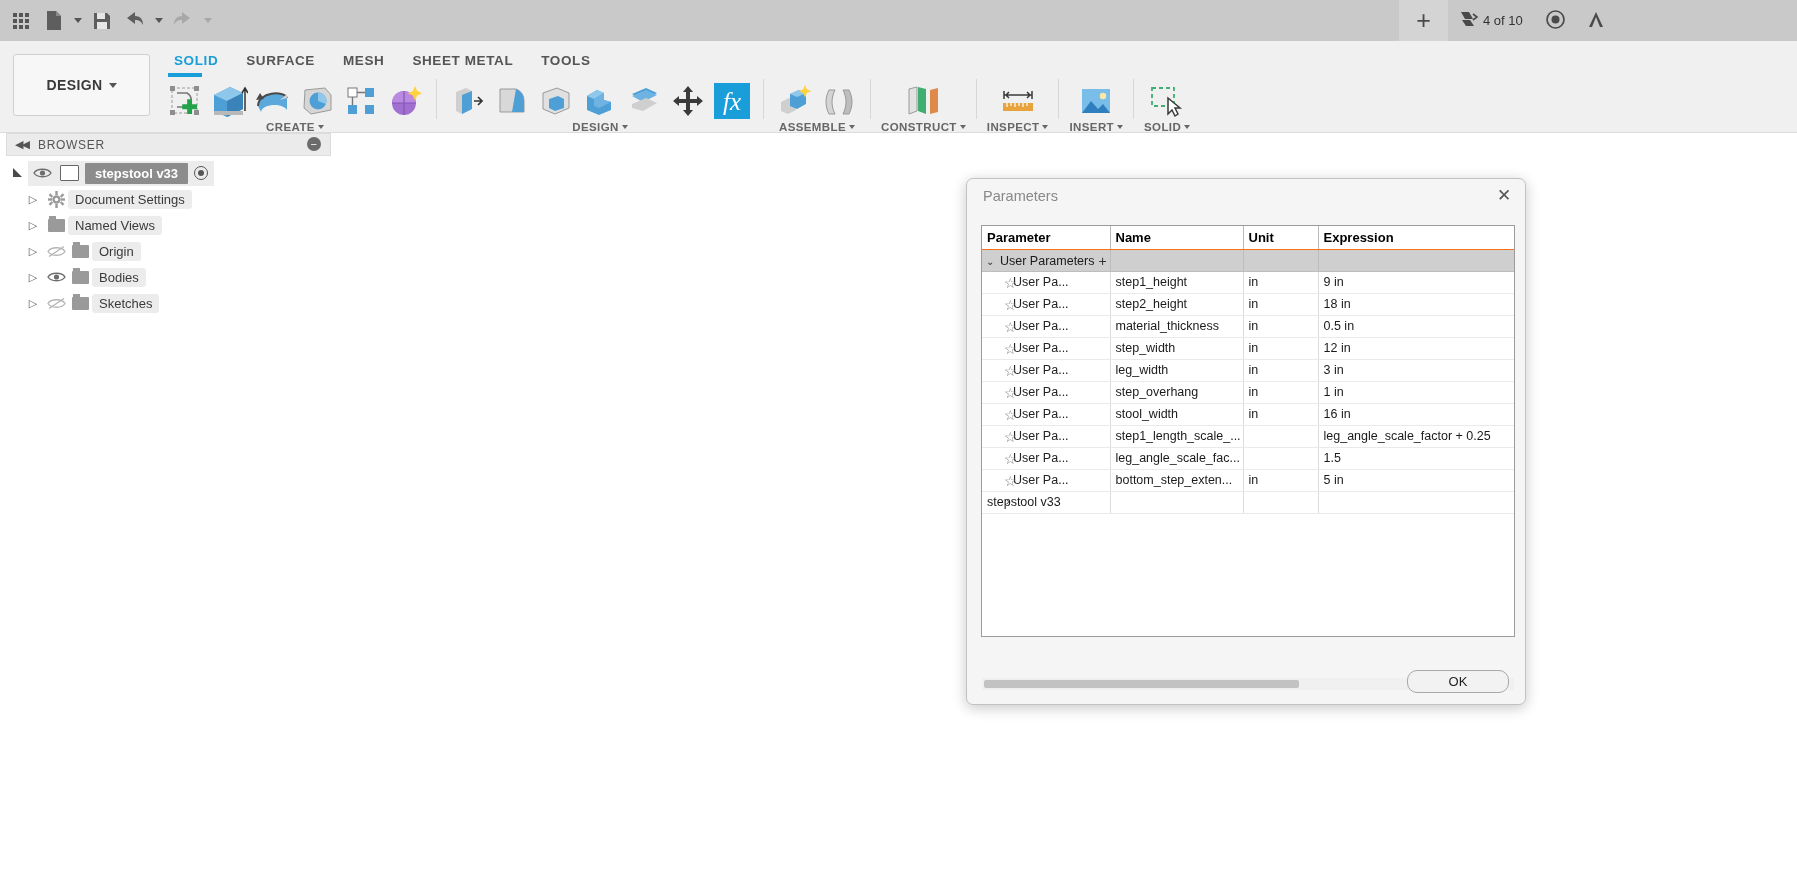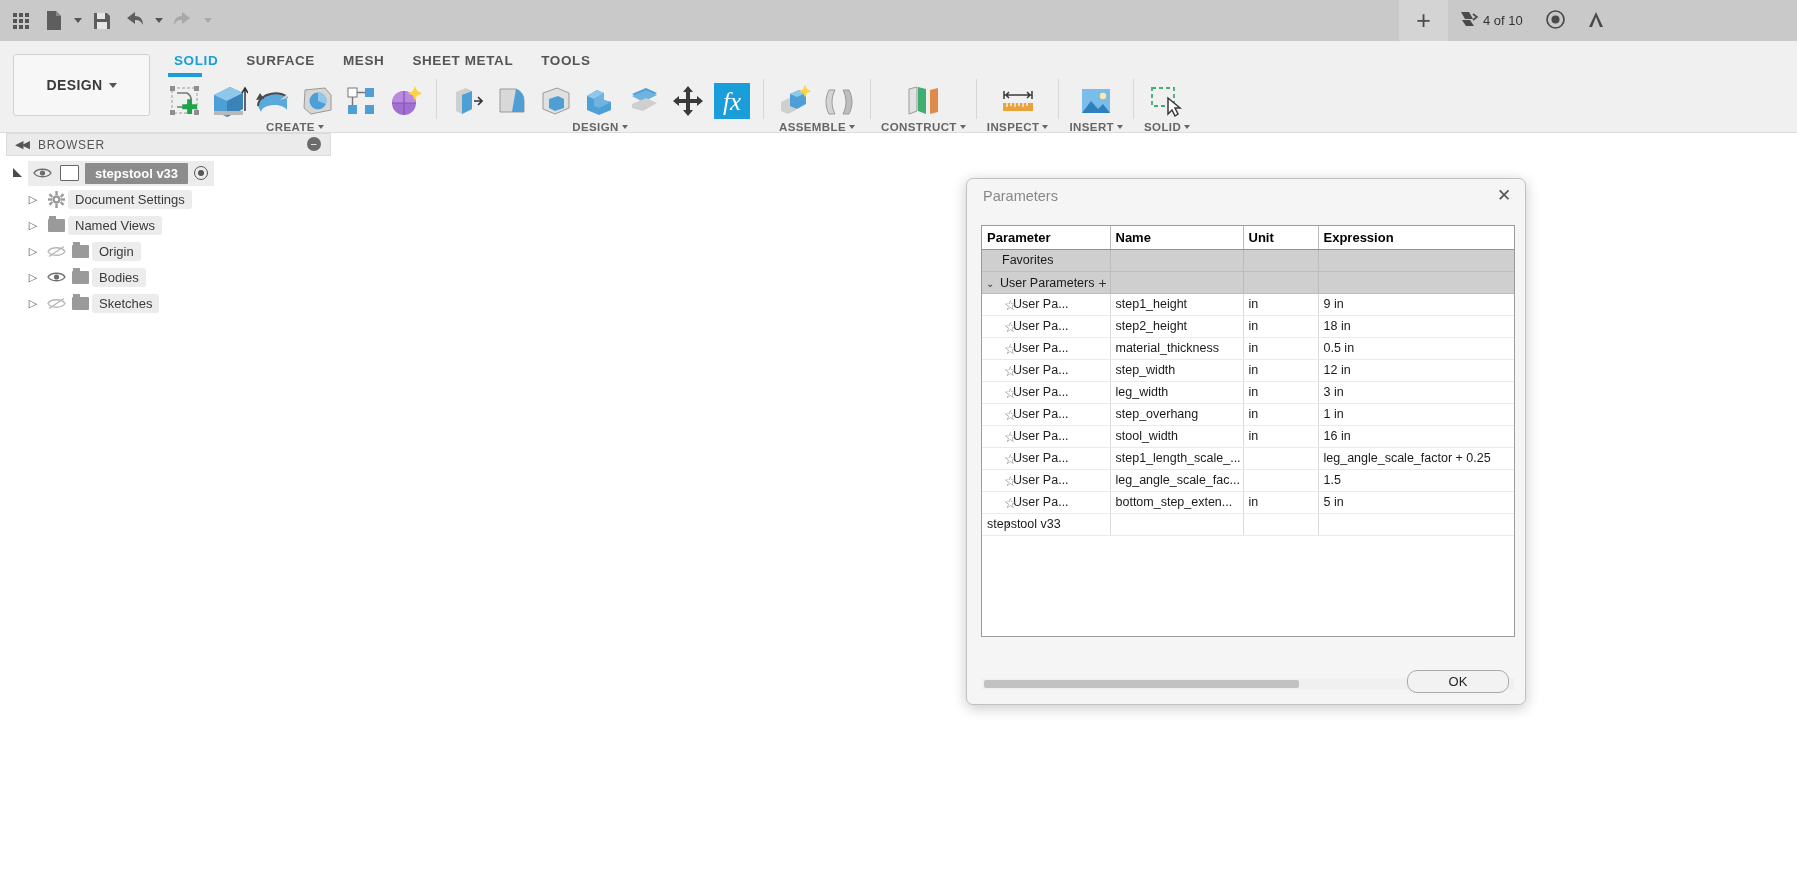--- a/index.html
+++ b/index.html
@@ -686,26 +686,20 @@
           </colgroup>
         <thead>
           <tr>
             <th>Parameter</th>
             <th>Name</th>
             <th>Unit</th>
             <th style="border-right:none">Expression</th>
           </tr>
         </thead>
         <tbody>
-          <tr class="grouprow">
-            <td class="gfirst">Favorites</td>
-            <td></td>
-            <td></td>
-            <td style="border-right:none"></td>
-          </tr>
 
           <tr class="grouprow">
             <td class="gfirst">
               <span class="grouptoggle">⌄</span><span>User Parameters</span><span class="plus">+</span>
             </td>
             <td></td>
             <td></td>
             <td style="border-right:none"></td>
           </tr>
 

